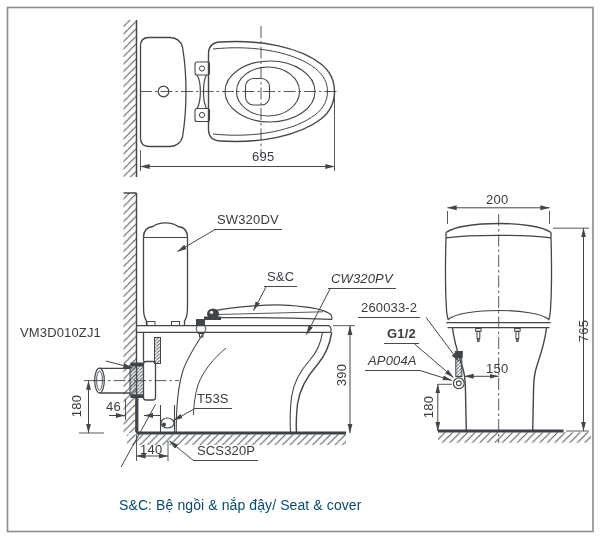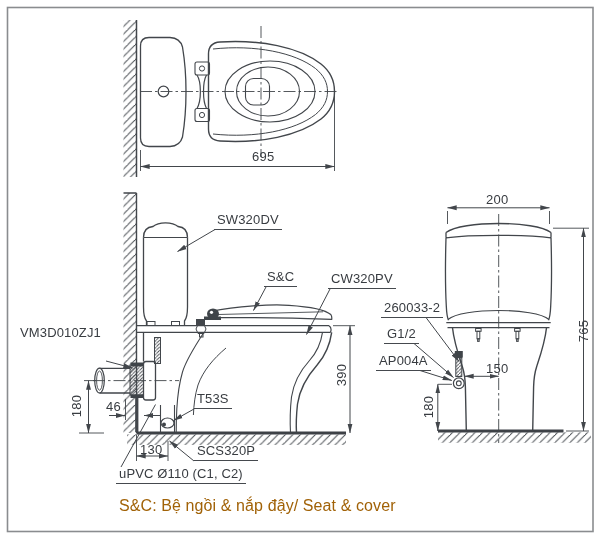--- a/index.html
+++ b/index.html
@@ -8,21 +8,21 @@
     font-family:"Liberation Sans","DejaVu Sans",sans-serif;
   }
   .page svg{position:absolute;left:0;top:0;}
   .lbl{
     position:absolute;font-size:13px;line-height:1.15;color:#383c41;
     white-space:nowrap;letter-spacing:.15px;z-index:2;
   }
   .u{border-bottom:1.3px solid #45494e;padding:0 3px 1px 3px;}
   .rot{transform:translate(-50%,-50%) rotate(-90deg);}
   .it{font-style:italic;}
-  .caption{font-size:16px;letter-spacing:.1px;color:#a16207;}
+  .caption{font-size:14px;letter-spacing:.1px;color:#0c4a6e;}
   .dim{letter-spacing:.3px;}
 </style>
 </head>
 <body>
 
 <div class="page">
 
   <svg width="600" height="538" viewBox="0 0 600 538">
     <defs>
       <pattern id="hatchA" width="7.5" height="7.5" patternUnits="userSpaceOnUse">
@@ -201,37 +201,36 @@
       <g stroke-width="1">
         <path d="M426,317.5 L459,361.5" marker-end="url(#ar)"></path>
         <path d="M414,343.5 L453.5,377.5" marker-end="url(#ar)"></path>
         <path d="M420,370.5 L451.8,380.5" marker-end="url(#ar)"></path>
       </g>
     </g>
   </svg>
 
   <div class="lbl u" style="left:214px;top:213px;">SW320DV</div>
   <div class="lbl u" style="left:264px;top:270px;">S&amp;C</div>
-  <div class="lbl u" style="left:328px;top:272px;"><span>CW320PV</span></div>
+  <div class="lbl u" style="left:328px;top:272px;font-style:italic;"><span>CW320PV</span></div>
 
   <div class="lbl" style="left:20px;top:326px;">VM3D010ZJ1</div>
 
   <div class="lbl u" style="left:194px;top:392px;">T53S</div>
   <div class="lbl u" style="left:194px;top:444px;text-align:right;">SCS320P</div>
-  <div class="lbl u" style="left:116px;top:467px;">uPVC Ø110 (C1, C2)</div>
-
-  <div class="lbl u" style="left:381px;top:301px;">260033-2</div>
-  <div class="lbl u" style="left:384px;top:327px;">G1/2</div>
-  <div class="lbl u" style="left:376px;top:354px;">AP004A</div>
+
+  <div class="lbl u" style="left:358px;top:301px;">260033-2</div>
+  <div class="lbl u" style="left:384px;top:327px;font-weight:bold;">G1/2</div>
+  <div class="lbl u" style="left:365px;top:354px;font-style:italic;">AP004A</div>
 
   <div class="lbl dim" style="left:220px;top:150px;margin-left:32px;">695</div>
   <div class="lbl dim" style="left:486px;top:193px;">200</div>
   <div class="lbl dim" style="left:470px;top:362px;margin-left:16px;">150</div>
   <div class="lbl dim" style="left:106px;top:400px;">46</div>
-  <div class="lbl dim" style="left:140px;top:443px;">130</div>
+  <div class="lbl dim" style="left:140px;top:443px;">140</div>
 
   <div class="lbl dim rot" style="left:77px;top:406px;">180</div>
   <div class="lbl dim rot" style="left:342px;top:375px;">390</div>
   <div class="lbl dim rot" style="left:429px;top:407px;">180</div>
   <div class="lbl dim rot" style="left:584px;top:331px;">765</div>
 
   <div class="lbl caption" style="left:119px;top:497px;">S&amp;C: Bệ ngồi &amp; nắp đậy/ Seat &amp; cover</div>
 
 </div>
 

